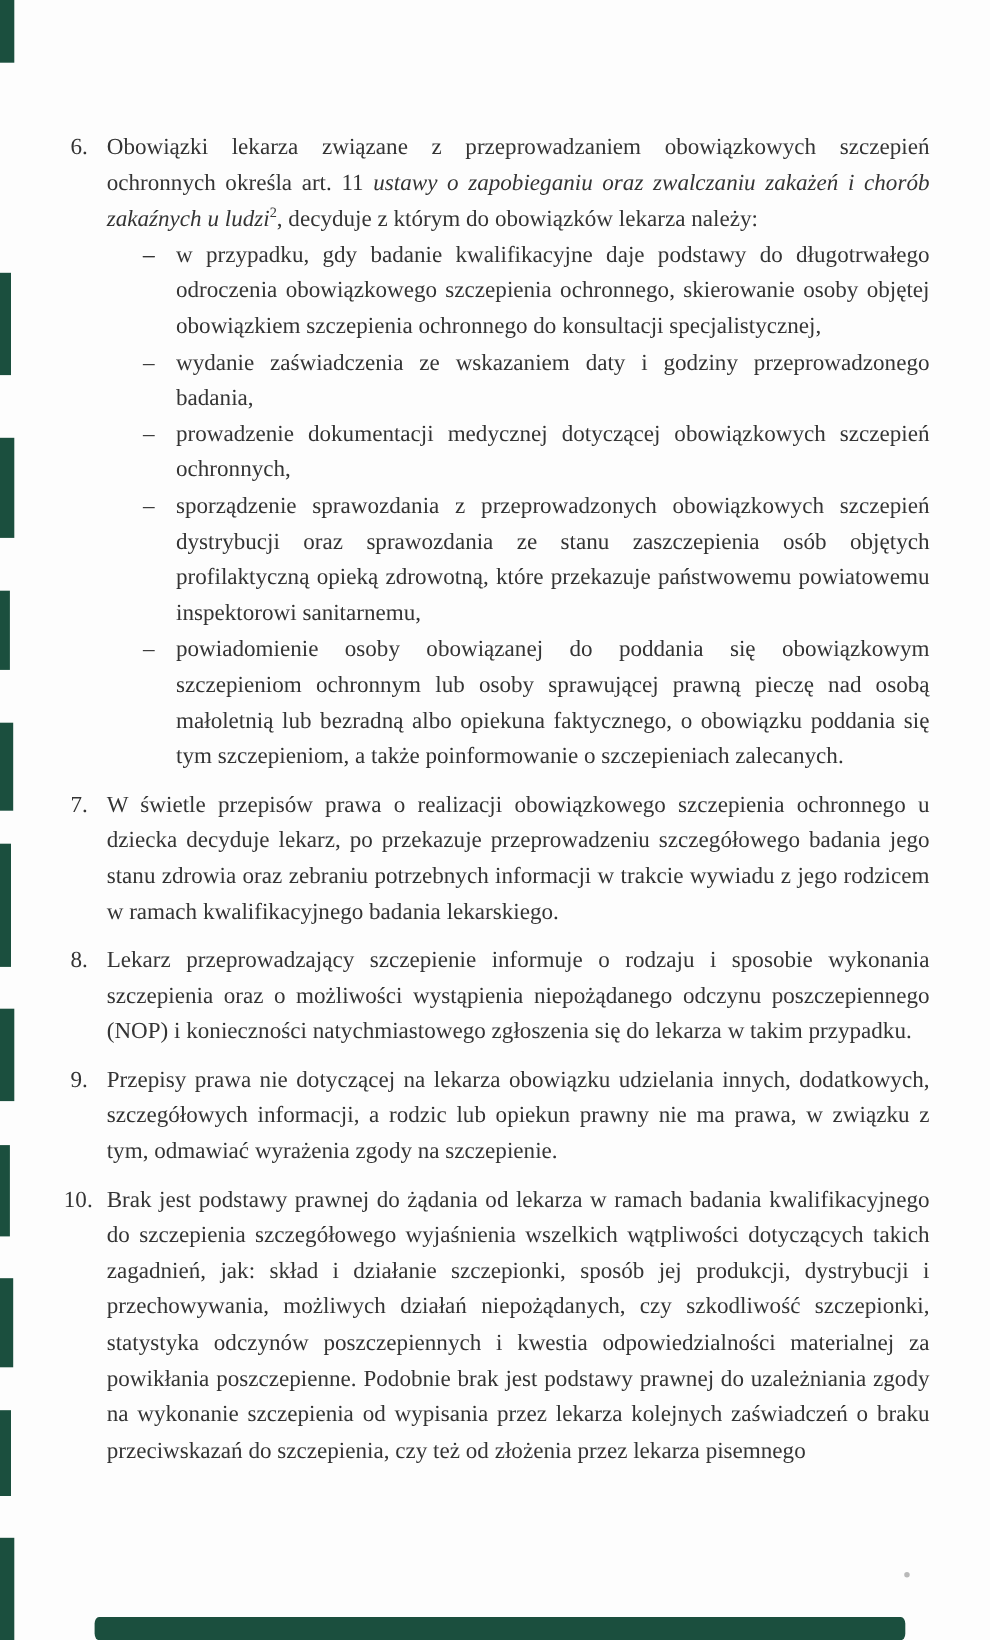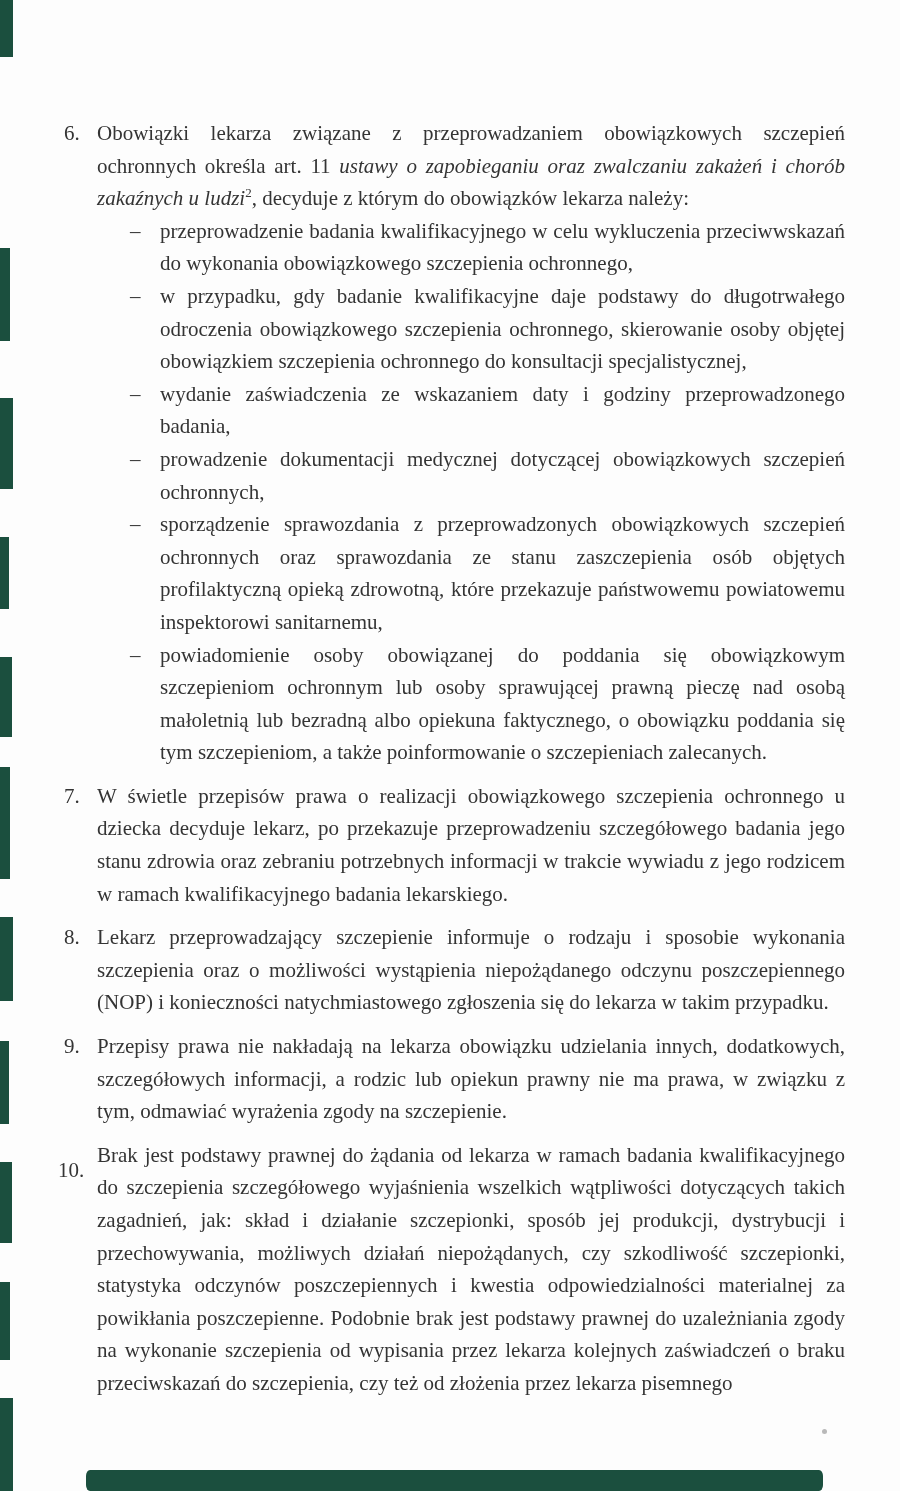--- a/index.html
+++ b/index.html
@@ -22,21 +22,21 @@
     top: 0; left: 0;
     width: 900px;
     padding: 117px 55px 0 64px;
     font-size: 21px;
     line-height: 32.6px;
     text-align: justify;
   }
   section.item { position: relative; padding-left: 33px; }
   section.item + section.item { margin-top: 11px; }
   .num { position: absolute; left: 0; top: 0; }
-  .num-wide { left: -6px; margin-top: 15px; }
+  .num-wide { left: -6px; }
   .para i { font-style: italic; }
   sup { font-size: 13px; vertical-align: super; line-height: 0; }
 
   ul.dashlist { list-style: none; margin-left: 33px; }
   ul.dashlist li { position: relative; padding-left: 30px; }
   ul.dashlist .dash { position: absolute; left: 0; top: 0; }
 </style>
 </head>
 <body>
 
@@ -56,42 +56,42 @@
 
   <div class="mark bottom" style="left:86px; top:1470px; width:737px; height:21px;"></div>
   <div class="speck" style="left:822px; top:1429px; width:5px; height:5px;"></div>
 
   <main class="content">
 
     <section class="item">
       <span class="num">6.</span>
       <p class="para"><span>Obowiązki lekarza związane z przeprowadzaniem obowiązkowych szczepień ochronnych określa art. 11 </span><i>ustawy o zapobieganiu oraz zwalczaniu zakażeń i chorób zakaźnych u ludzi</i><sup>2</sup><span>, decyduje z którym do obowiązków lekarza należy:</span></p>
       <ul class="dashlist">
-        <li><span class="dash">–</span><span>przeprowadzenie badania kwalifikacyjnego w celu wykluczenia przeciwwskazań do wykonania obowiązkowego szczepienia ochronnego,</span></li>
+        <li><span class="dash">–</span></li>
         <li><span class="dash">–</span><span>w przypadku, gdy badanie kwalifikacyjne daje podstawy do długotrwałego odroczenia obowiązkowego szczepienia ochronnego, skierowanie osoby objętej obowiązkiem szczepienia ochronnego do konsultacji specjalistycznej,</span></li>
         <li><span class="dash">–</span><span>wydanie zaświadczenia ze wskazaniem daty i godziny przeprowadzonego badania,</span></li>
         <li><span class="dash">–</span><span>prowadzenie dokumentacji medycznej dotyczącej obowiązkowych szczepień ochronnych,</span></li>
-        <li><span class="dash">–</span><span>sporządzenie sprawozdania z przeprowadzonych obowiązkowych szczepień ochronnych oraz sprawozdania ze stanu zaszczepienia osób objętych profilaktyczną opieką zdrowotną, które przekazuje państwowemu powiatowemu inspektorowi sanitarnemu,</span></li>
+        <li><span class="dash">–</span><span>sporządzenie sprawozdania z przeprowadzonych obowiązkowych szczepień dystrybucji oraz sprawozdania ze stanu zaszczepienia osób objętych profilaktyczną opieką zdrowotną, które przekazuje państwowemu powiatowemu inspektorowi sanitarnemu,</span></li>
         <li><span class="dash">–</span><span>powiadomienie osoby obowiązanej do poddania się obowiązkowym szczepieniom ochronnym lub osoby sprawującej prawną pieczę nad osobą małoletnią lub bezradną albo opiekuna faktycznego, o obowiązku poddania się tym szczepieniom, a także poinformowanie o szczepieniach zalecanych.</span></li>
       </ul>
     </section>
 
     <section class="item">
       <span class="num">7.</span>
       <p class="para">W świetle przepisów prawa o realizacji obowiązkowego szczepienia ochronnego u dziecka decyduje lekarz, po przekazuje przeprowadzeniu szczegółowego badania jego stanu zdrowia oraz zebraniu potrzebnych informacji w trakcie wywiadu z jego rodzicem w ramach kwalifikacyjnego badania lekarskiego.</p>
     </section>
 
     <section class="item">
       <span class="num">8.</span>
       <p class="para">Lekarz przeprowadzający szczepienie informuje o rodzaju i sposobie wykonania szczepienia oraz o możliwości wystąpienia niepożądanego odczynu poszczepiennego (NOP) i konieczności natychmiastowego zgłoszenia się do lekarza w takim przypadku.</p>
     </section>
 
     <section class="item">
       <span class="num">9.</span>
-      <p class="para">Przepisy prawa nie nakładają na lekarza obowiązku udzielania innych, dodatkowych, szczegółowych informacji, a rodzic lub opiekun prawny nie ma prawa, w związku z tym, odmawiać wyrażenia zgody na szczepienie.</p>
+      <p class="para">Przepisy prawa nie dotyczącej na lekarza obowiązku udzielania innych, dodatkowych, szczegółowych informacji, a rodzic lub opiekun prawny nie ma prawa, w związku z tym, odmawiać wyrażenia zgody na szczepienie.</p>
     </section>
 
     <section class="item">
       <span class="num num-wide">10.</span>
       <p class="para">Brak jest podstawy prawnej do żądania od lekarza w ramach badania kwalifikacyjnego do szczepienia szczegółowego wyjaśnienia wszelkich wątpliwości dotyczących takich zagadnień, jak: skład i działanie szczepionki, sposób jej produkcji, dystrybucji i przechowywania, możliwych działań niepożądanych, czy szkodliwość szczepionki, statystyka odczynów poszczepiennych i kwestia odpowiedzialności materialnej za powikłania poszczepienne. Podobnie brak jest podstawy prawnej do uzależniania zgody na wykonanie szczepienia od wypisania przez lekarza kolejnych zaświadczeń o braku przeciwskazań do szczepienia, czy też od złożenia przez lekarza pisemnego</p>
     </section>
 
   </main>
 </div>
 

